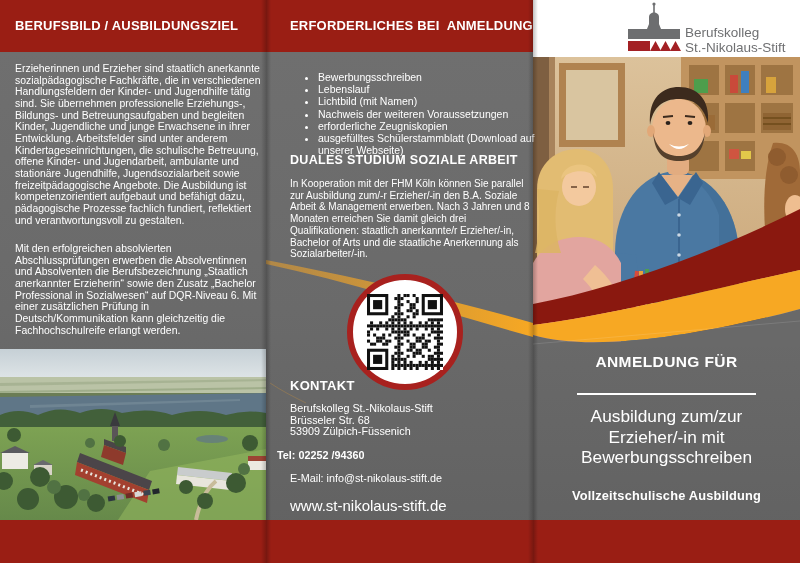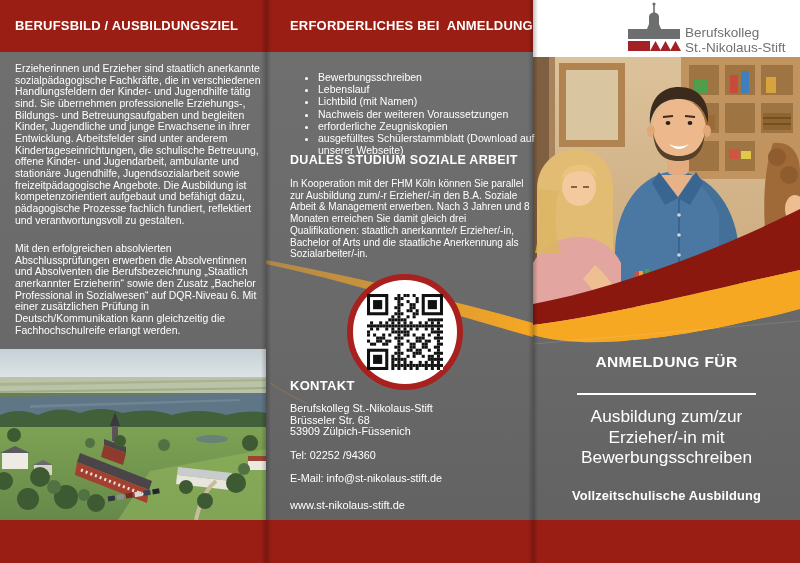--- a/index.html
+++ b/index.html
@@ -30,23 +30,23 @@
   .mp-list{position:absolute;left:306px;top:60px;width:228px;margin:12px;padding:0;z-index:5;
            list-style:disc outside;}
   .mp-list li{font-size:10.5px;line-height:11.6px;margin:0 0 .6px 0;}
   .mp-duales-h{left:290px;top:155px;font-size:12.5px;font-weight:bold;letter-spacing:.3px;}
   .mp-duales-t{left:290px;top:178px;width:242px;font-size:10px;line-height:11.7px;}
   .mp-ribbon{position:absolute;left:266px;top:255px;width:267px;height:160px;z-index:2;}
   .qr-circle{position:absolute;left:347px;top:274px;width:104px;height:104px;border:6px solid #a8211e;
              border-radius:50%;background:#ffffff;z-index:3;display:flex;align-items:center;justify-content:center;}
   .mp-kontakt-h{left:290px;top:380px;font-size:13px;font-weight:bold;letter-spacing:.3px;}
   .mp-address{left:290px;top:403px;font-size:10.8px;line-height:11.5px;}
-  .mp-tel{left:290px;top:450px;font-size:10.8px;}
+  .mp-tel{left:277px;top:450px;font-size:10.8px;font-weight:bold;}
   .mp-email{left:290px;top:473px;font-size:10.8px;}
-  .mp-web{left:290px;top:500px;font-size:11px;}
+  .mp-web{left:290px;top:500px;font-size:15px;}
 
   
   .logo-area{position:absolute;left:533px;top:0;width:267px;height:57px;background:#ffffff;z-index:6;padding-left:40px;}
   .rp-photo{position:absolute;left:533px;top:57px;width:267px;height:288px;z-index:1;}
   .rp-center{position:absolute;left:533px;width:267px;text-align:center;z-index:5;}
   .rp-title{top:354px;font-size:15.5px;line-height:15.8px;font-weight:600;letter-spacing:.4px;}
   .rp-divider{position:absolute;left:577px;top:393px;width:179px;height:2px;background:#ffffff;z-index:5;}
   .rp-sub{top:406px;font-size:17.3px;line-height:20.6px;}
   .rp-note{top:488px;font-size:12.8px;font-weight:600;letter-spacing:.2px;}
 </style>

